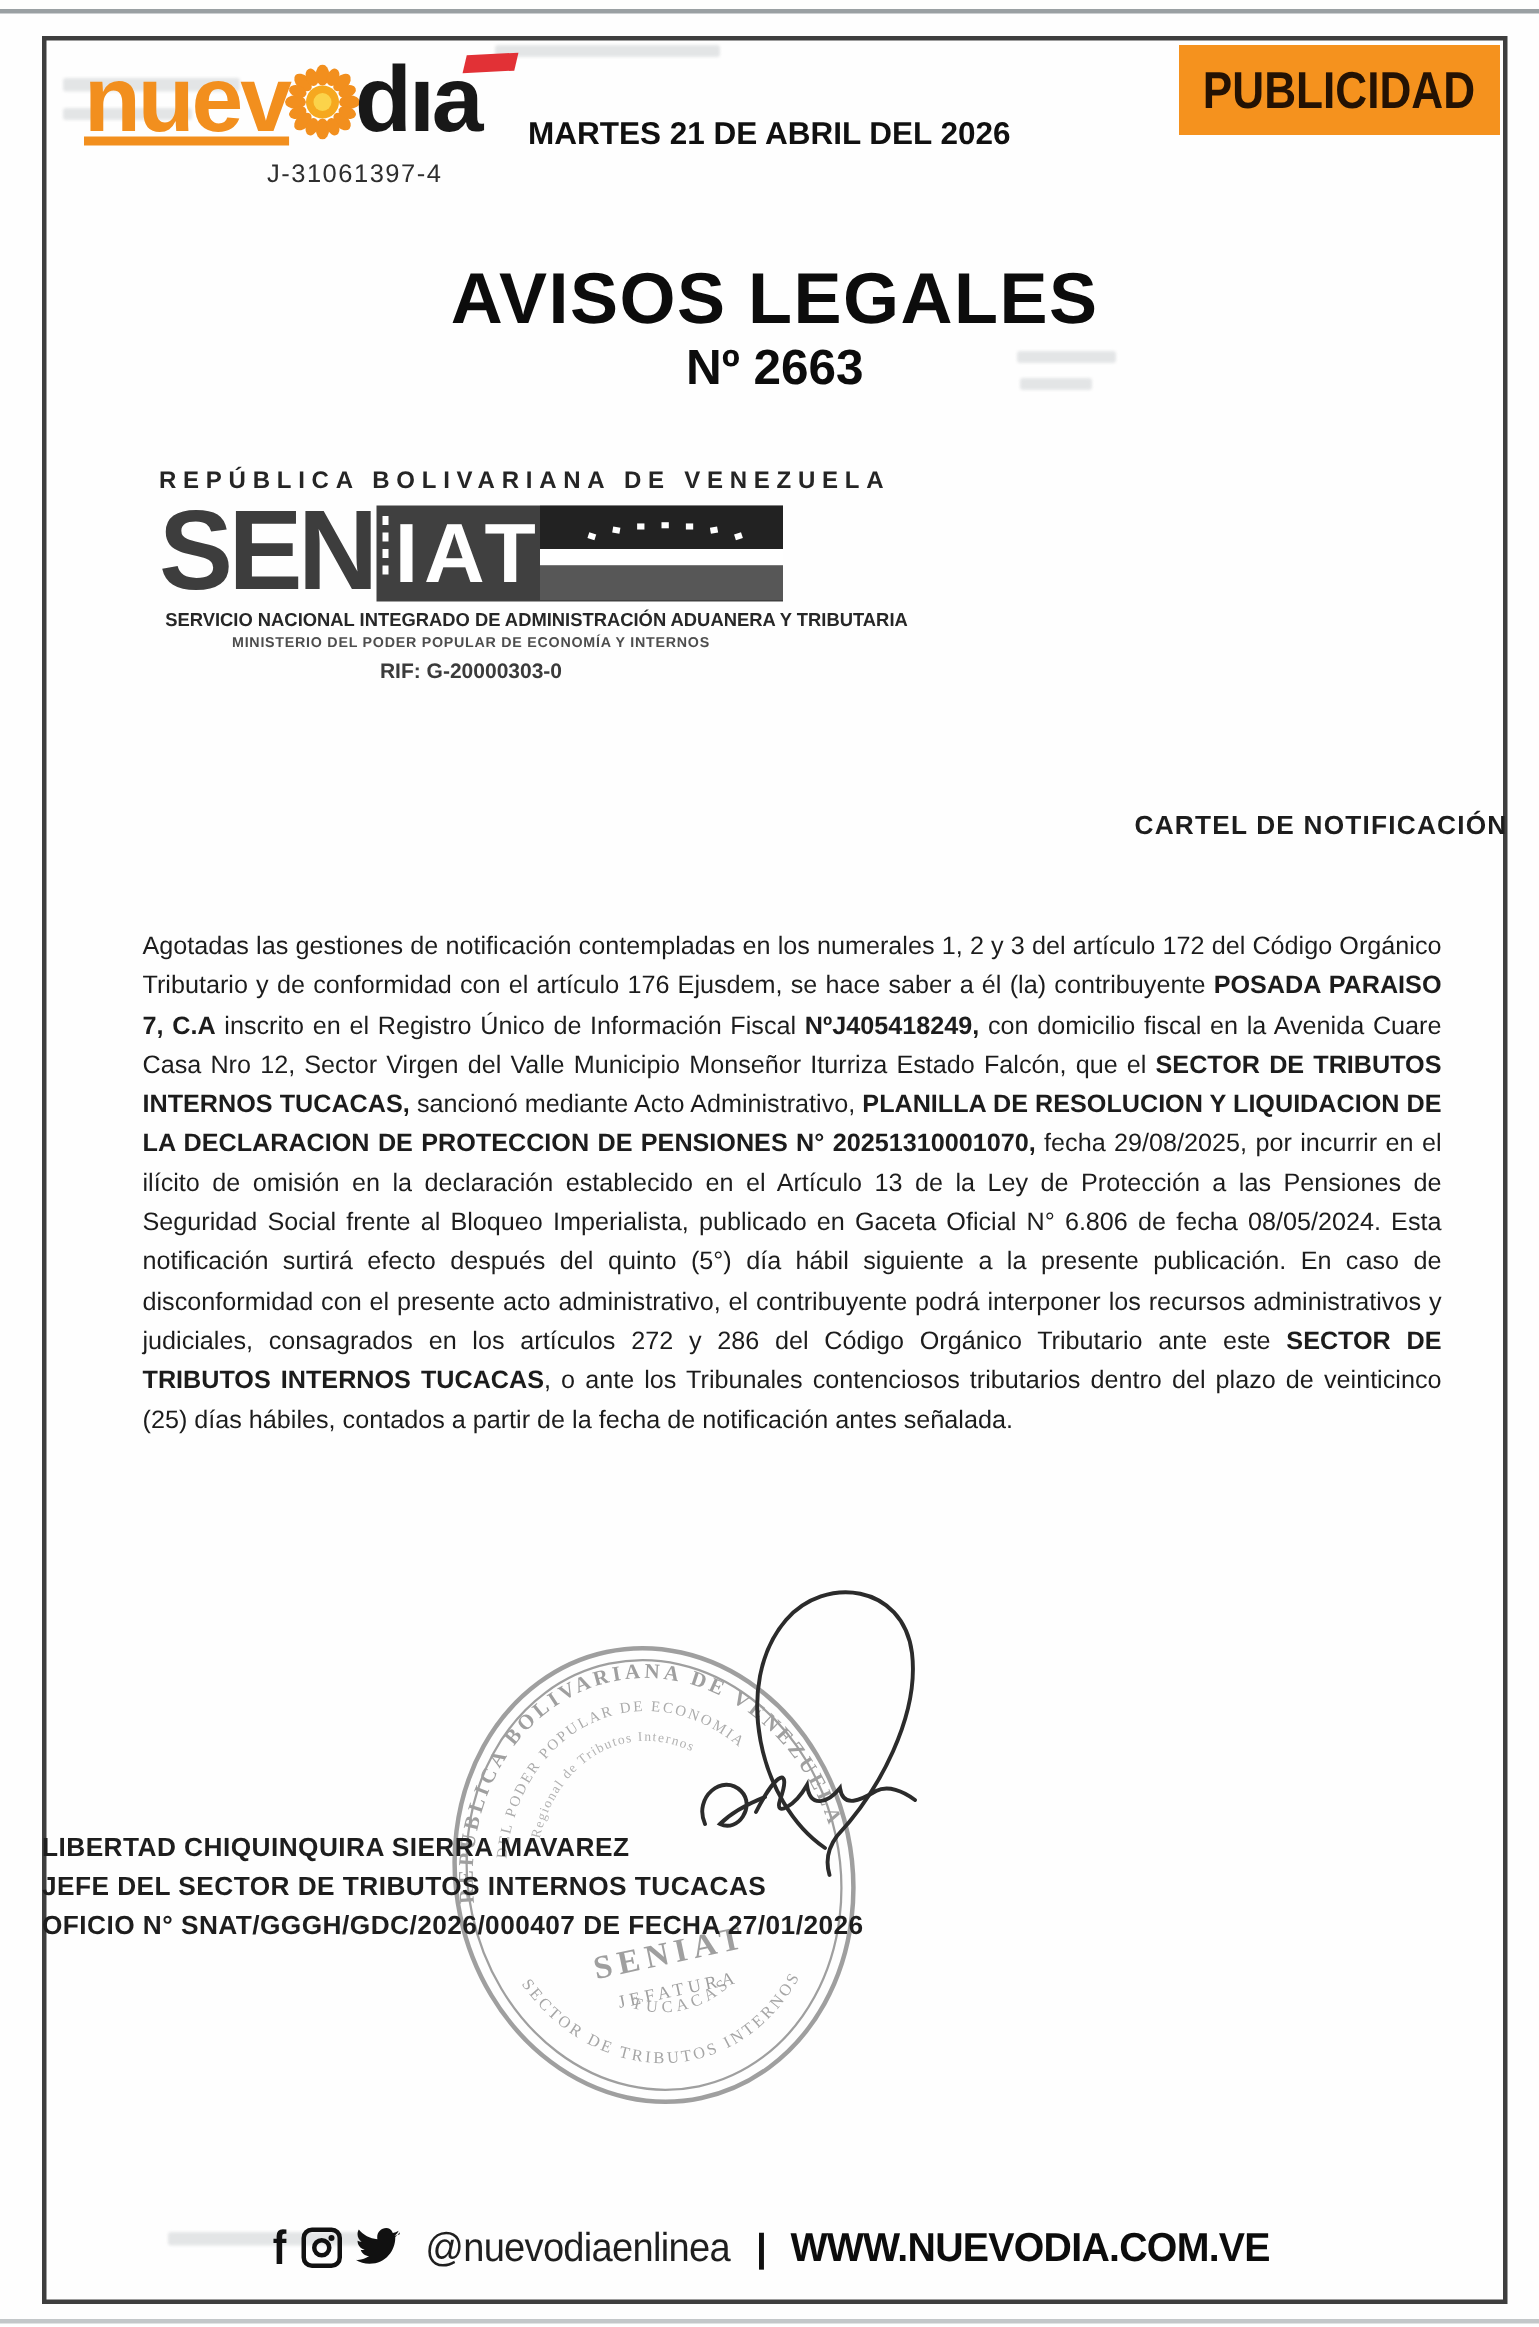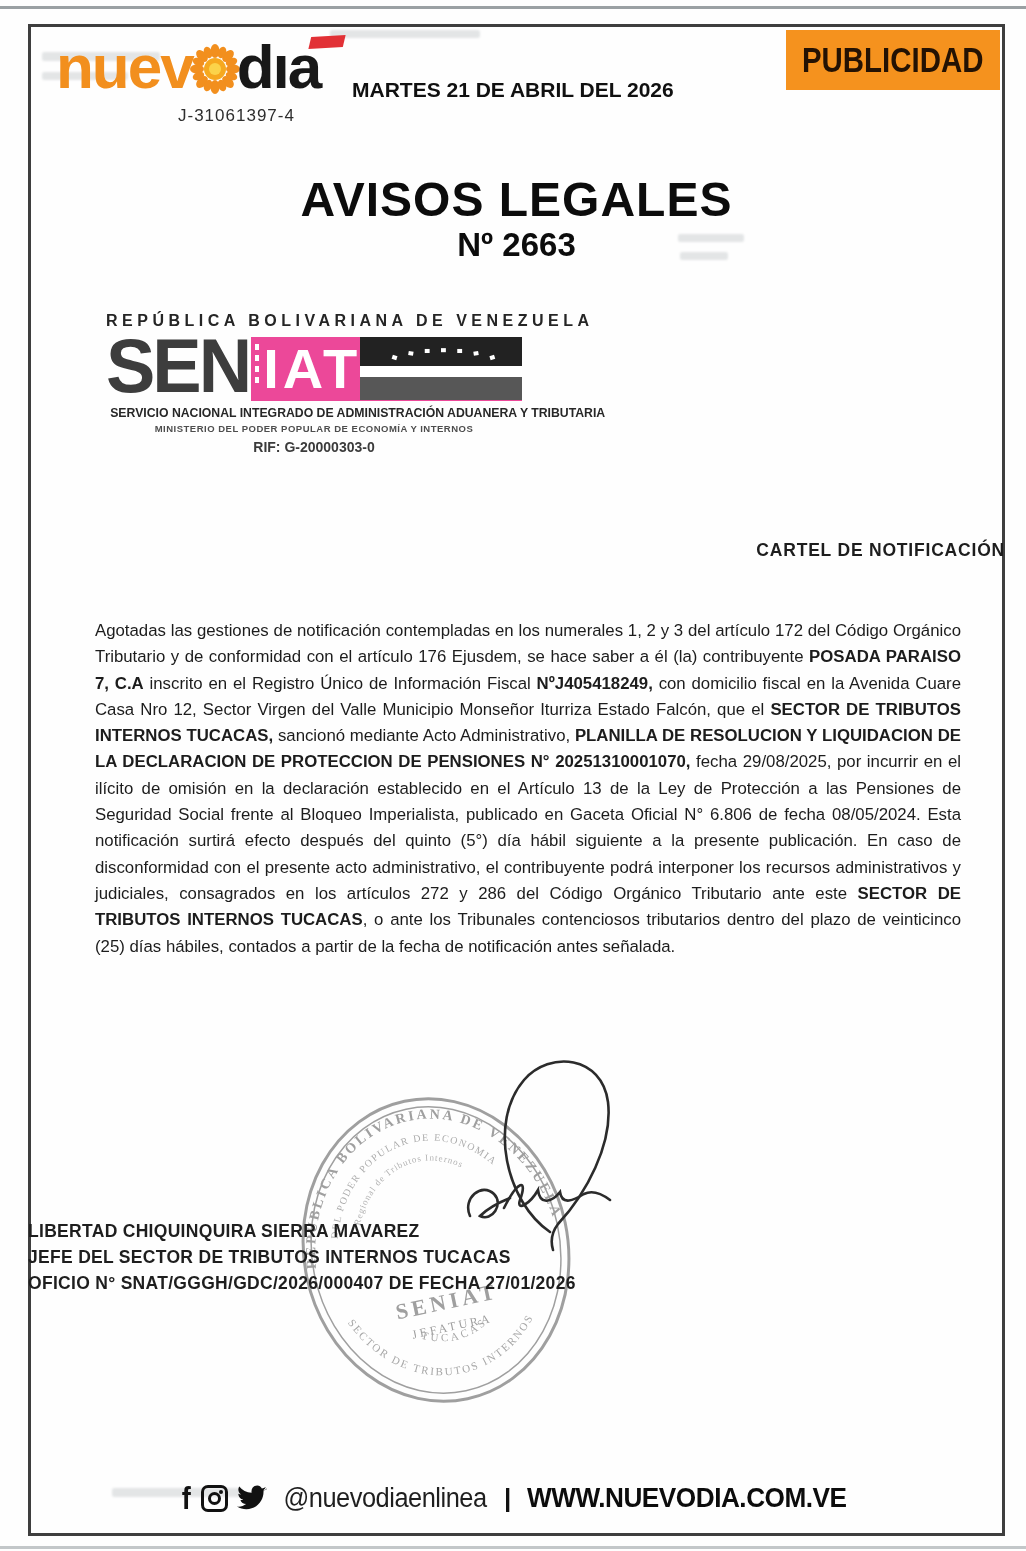--- a/index.html
+++ b/index.html
@@ -16,21 +16,21 @@
 
   .frame { position:absolute; left:28px; top:24px; width:977px; height:1512px;
            border:3px solid #3e3e3e; background:transparent; }
 
   
   .ghost { position:absolute; background:#ced2d4; opacity:.55; border-radius:2px; filter:blur(1.2px); }
 
   
   .logo { position:absolute; left:56px; top:36px; font-weight:900; font-size:62px;
           letter-spacing:-2px; white-space:nowrap; line-height:1; }
-  .logo .orange { color:#F28F1E; }
+  .logo .orange { color:#F28F1E;text-decoration:underline; }
   .logo .black  { color:#181818; }
   .logo .sun { display:inline-block; width:50px; height:50px; vertical-align:-6px; margin:0 -3px; }
   .logo .red-accent { position:absolute; left:254px; top:0px; width:34px; height:12px;
           background:#E23136; transform:skewX(-16deg) rotate(-3deg); }
   .logo-reg { position:absolute; left:178px; top:106px; font-size:17px; letter-spacing:1px;
           color:#2e2e2e; font-weight:400; }
   .date-line { position:absolute; left:352px; top:78px; font-size:21px; font-weight:700; color:#101010; }
   .publicidad { position:absolute; left:786px; top:30px; width:214px; height:60px;
           background:#F5921E; display:flex; align-items:center; justify-content:center; }
   .publicidad span { font-size:32px; font-weight:900; color:#241203; letter-spacing:0;
@@ -41,21 +41,21 @@
            font-size:48px; font-weight:900; letter-spacing:1px; color:#0c0c0c; }
   .notice-number { position:absolute; left:28px; width:977px; top:226px; text-align:center;
            font-size:33px; font-weight:900; color:#0c0c0c; }
 
   
   .seniat { position:absolute; left:106px; top:312px; width:416px; text-align:center; }
   .republic { font-size:16px; font-weight:700; letter-spacing:4.5px; color:#252525; white-space:nowrap; }
   .logo-row { display:flex; align-items:center; height:68px; margin-top:3px; text-align:left; }
   .sen { font-size:74px; font-weight:700; color:#3d3d3d; line-height:60px; letter-spacing:-3px;
          transform:scaleY(1.02); }
-  .iat-box { position:relative; flex:1; height:64px; background:#ec4899; margin-left:2px; margin-top:3px; overflow:hidden; }
+  .iat-box { position:relative; flex:1; height:64px; background:#404040; margin-left:2px; margin-top:3px; overflow:hidden; }
   .iat-stripes { position:absolute; right:0; top:0; width:60%; height:100%; display:flex; flex-direction:column; }
   .s-black { height:46%; background:#222222; position:relative; }
   .s-white { height:18%; background:#ffffff; }
   .s-gray  { height:36%; background:#575757; }
   .stars { position:absolute; left:18%; top:28%; width:70%; height:60%; }
   .dots { position:absolute; left:4px; top:7px; display:flex; flex-direction:column; gap:5px; z-index:3; }
   .dots i { width:4px; height:6px; background:#ffffff; display:block; }
   .iat-letters { position:absolute; left:12px; top:0; height:100%; display:flex; align-items:center;
          font-size:56px; font-weight:800; color:#ffffff; letter-spacing:4px; z-index:2; line-height:1; }
   .service  { font-size:12.5px; font-weight:800; color:#272727; margin-top:5px; white-space:nowrap;

